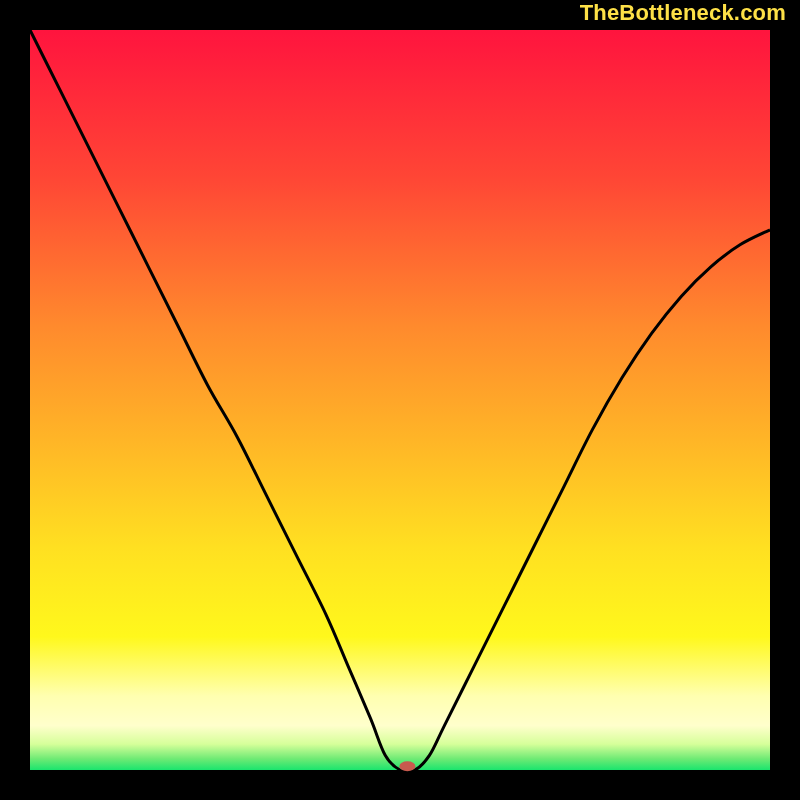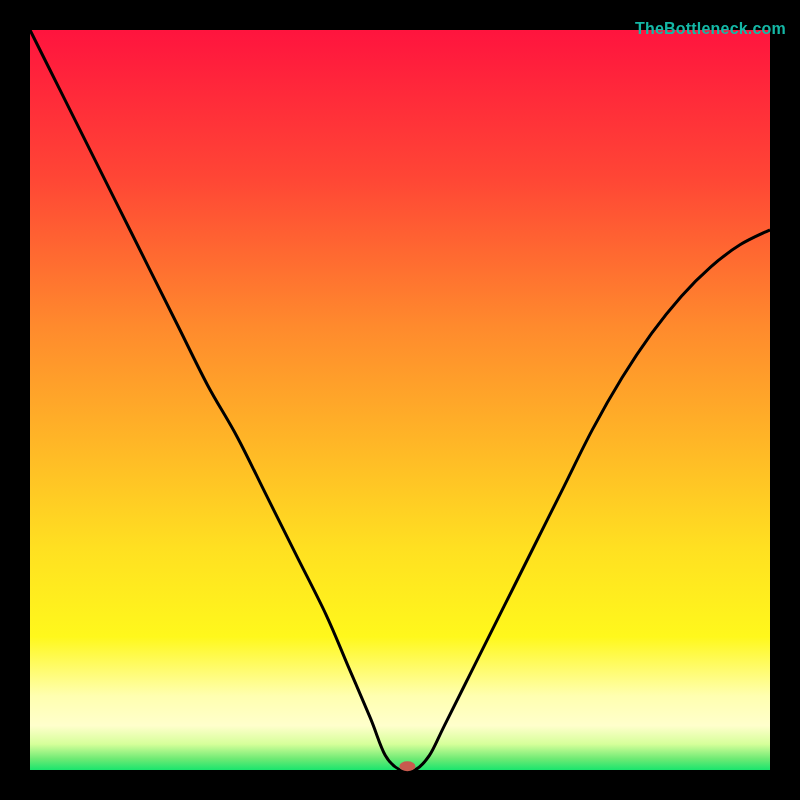--- a/index.html
+++ b/index.html
@@ -12,24 +12,24 @@
     overflow: hidden;
   }
   .outer {
     position: relative;
     width: 800px;
     height: 800px;
     background: #000;
   }
   .attribution {
     position: absolute;
-    top: 20px;
+    top: 0;
     right: 14px;
-    color: #14b8a6;
-    font-size: 16px;
+    color: #fde047;
+    font-size: 22px;
     font-weight: 600;
     letter-spacing: 0.2px;
     z-index: 10;
   }
   svg {
     position: absolute;
     top: 0;
     left: 0;
   }
 </style>

